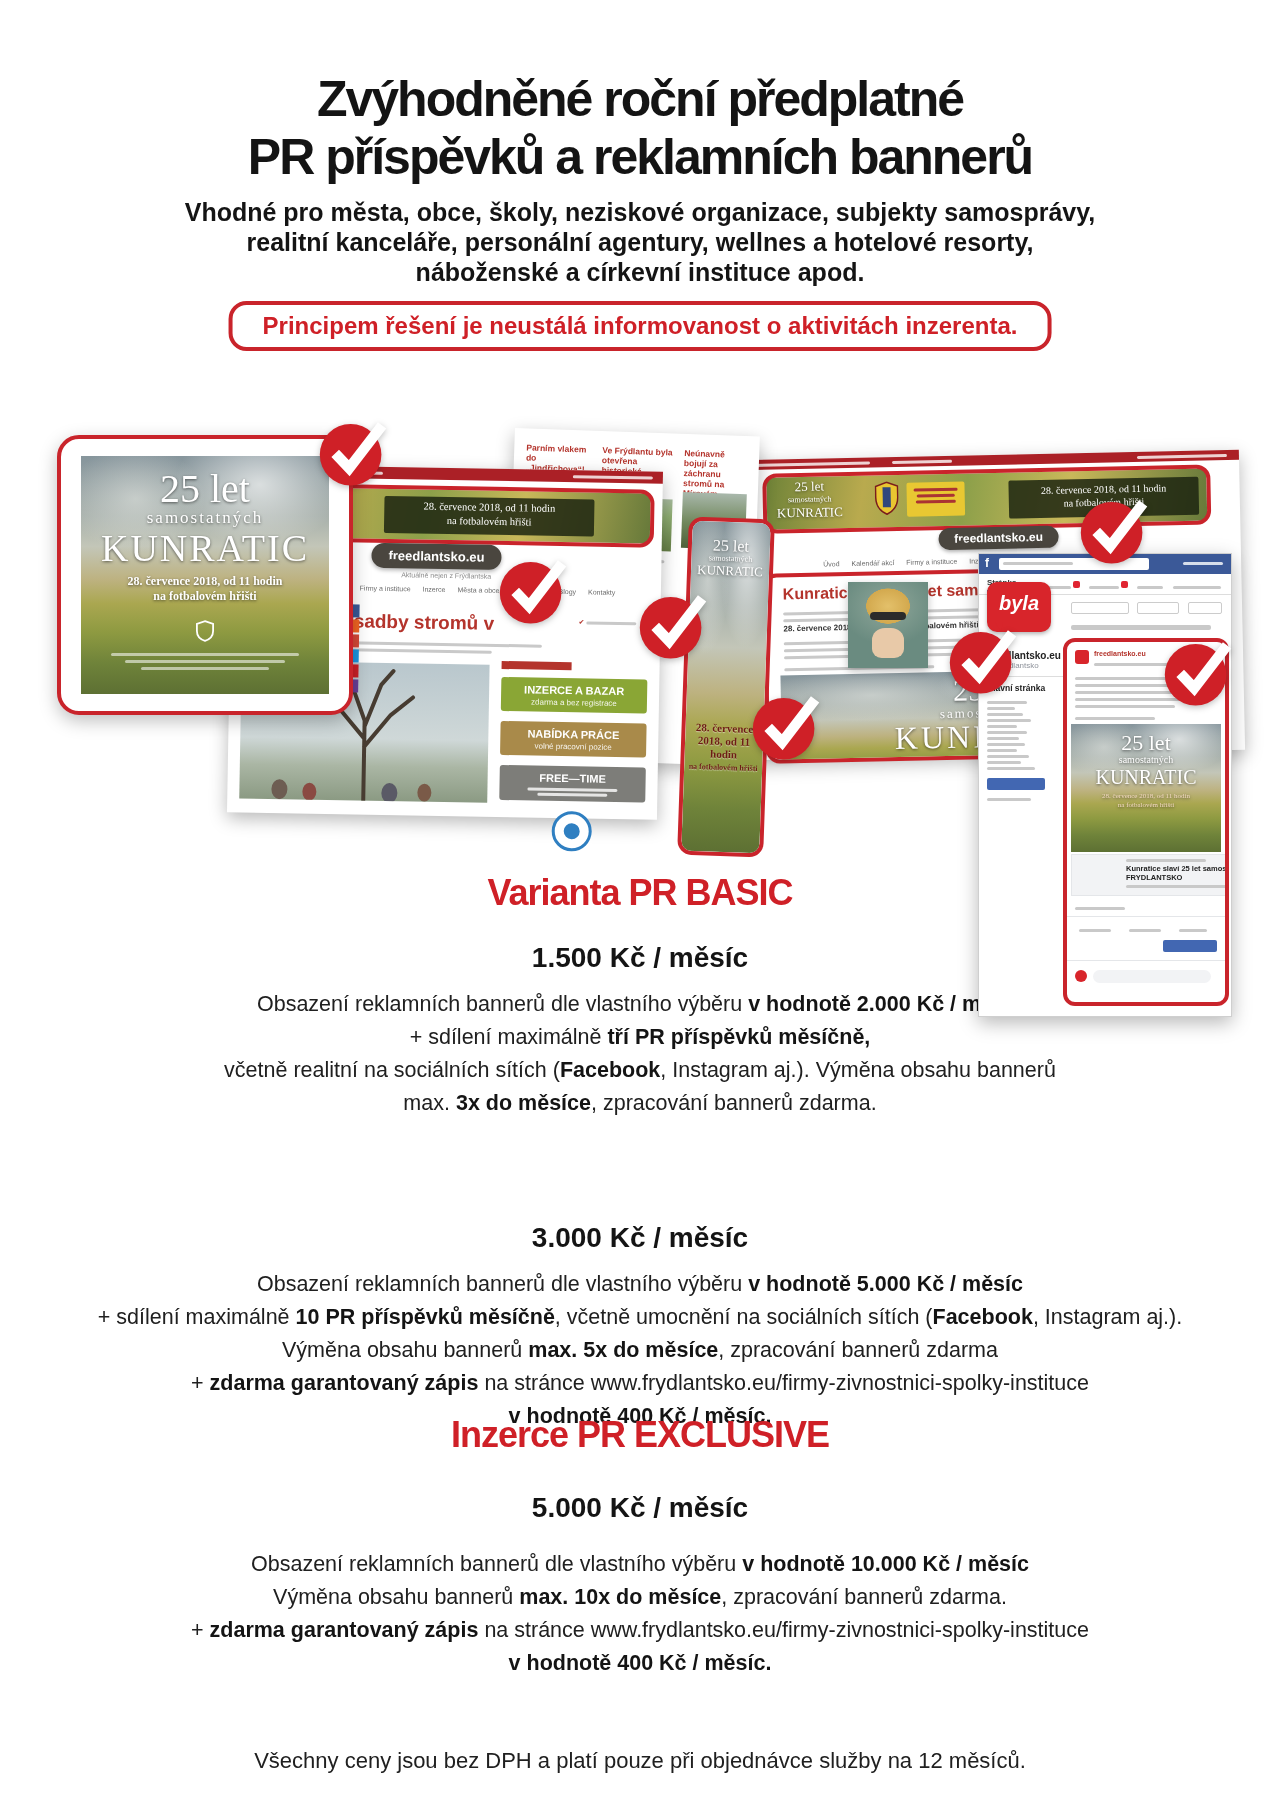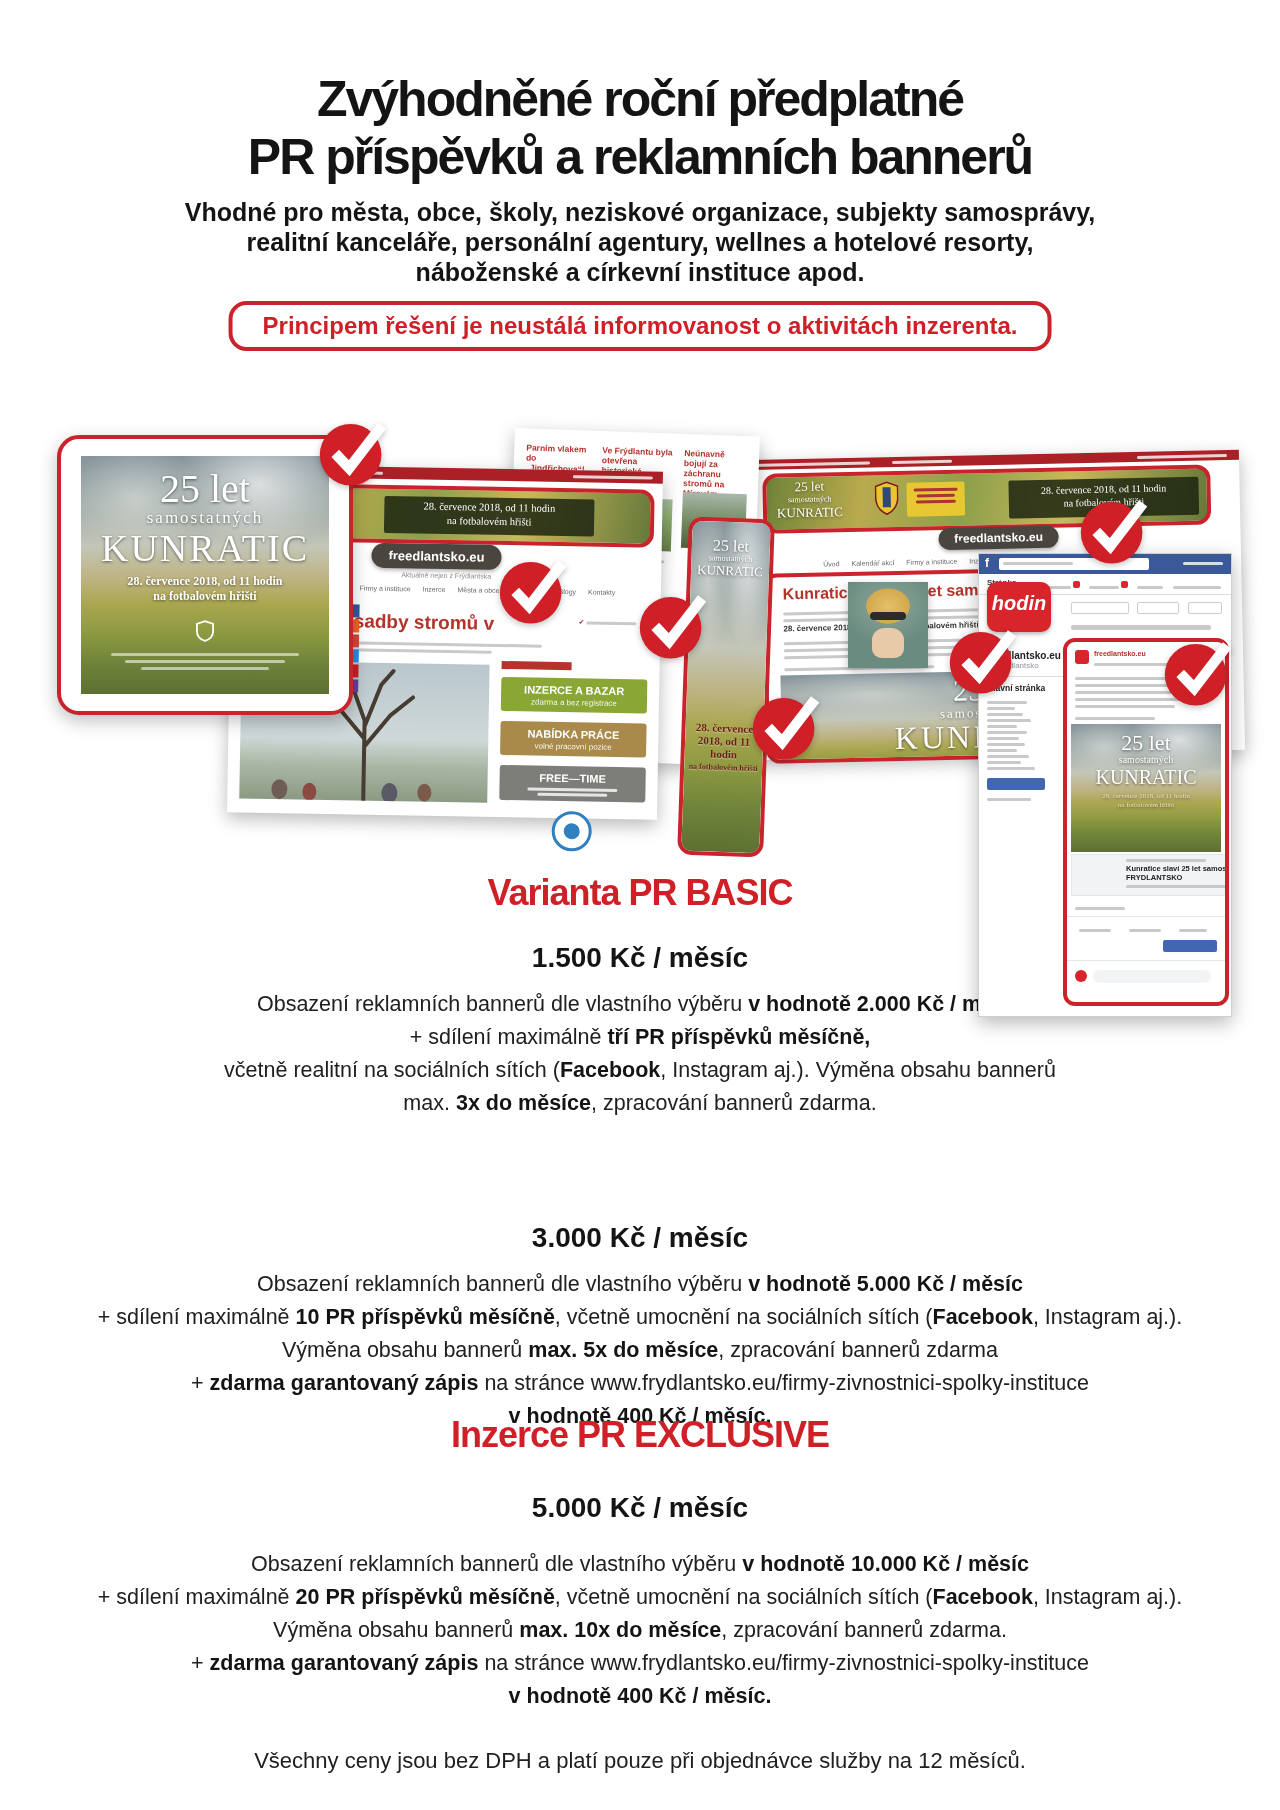--- a/index.html
+++ b/index.html
@@ -272,21 +272,21 @@
         <div class="bar sm" style="position:absolute;left:194px;top:9px;width:48px;"></div>
       </div>
       <div class="abs" style="left:92px;top:46px;">
         <span style="display:inline-block;width:56px;height:10px;border:1px solid #ccc;border-radius:2px;margin-right:4px;"></span>
         <span style="display:inline-block;width:40px;height:10px;border:1px solid #ccc;border-radius:2px;margin-right:4px;"></span>
         <span style="display:inline-block;width:32px;height:10px;border:1px solid #ccc;border-radius:2px;"></span>
       </div>
 
       <div class="abs" style="left:8px;top:28px;width:76px;">
         <div style="position:relative;width:64px;height:50px;background:#d8252b;border-radius:10px;box-shadow:0 2px 4px rgba(0,0,0,.3);">
-          <span style="position:absolute;left:0;top:10px;width:100%;text-align:center;color:#fff;font-weight:bold;font-size:20px;font-style:italic;">hodin</span>
+          <span style="position:absolute;left:0;top:10px;width:100%;text-align:center;color:#fff;font-weight:bold;font-size:20px;font-style:italic;">byla</span>
           <div style="position:absolute;left:8px;bottom:-10px;border:10px solid transparent;border-top-color:#d8252b;border-right-width:2px;border-left-width:6px;"></div>
         </div>
         <div style="margin-top:18px;font-size:10px;font-weight:bold;color:#222;">freedlantsko.eu</div>
         <div style="font-size:8px;color:#90949c;">@freedlantsko</div>
         <div style="border-top:1px solid #ddd;margin:6px 0;"></div>
         <div style="font-size:8.5px;font-weight:bold;color:#222;">Hlavní stránka</div>
         <div class="bar sm" style="width:40px;margin-top:8px;"></div>
         <div class="bar sm" style="width:28px;"></div>
         <div class="bar sm" style="width:36px;"></div>
         <div class="bar sm" style="width:44px;"></div>
@@ -384,20 +384,19 @@
     <div class="dline"><span>+ sdílení maximálně </span><b>10 PR příspěvků měsíčně</b><span>, včetně umocnění na sociálních sítích (</span><b>Facebook</b><span>, Instagram aj.).</span></div>
     <div class="dline"><span>Výměna obsahu bannerů </span><b>max. 5x do měsíce</b><span>, zpracování bannerů zdarma</span></div>
     <div class="dline"><span>+ </span><b>zdarma garantovaný zápis</b><span> na stránce www.frydlantsko.eu/firmy-zivnostnici-spolky-instituce</span></div>
     <div class="dline"><b>v hodnotě 400 Kč / měsíc.</b></div>
   </div>
 
   <div class="abs centerline vname" style="top:1414px">Inzerce PR EXCLUSIVE</div>
   <div class="abs centerline vprice" style="top:1492px">5.000 Kč / měsíc</div>
   <div class="abs centerline vdesc" style="top:1548px">
     <div class="dline"><span>Obsazení reklamních bannerů dle vlastního výběru </span><b>v hodnotě 10.000 Kč / měsíc</b></div>
-    <div class="dline"><span>+ sdílení maximálně </span><b>20 PR příspěvků měsíčně</b><span>, včetně umocnění na sociálních sítích (</span><b>Facebook</b><span>, Instagram aj.).</span></div>
     <div class="dline"><span>Výměna obsahu bannerů </span><b>max. 10x do měsíce</b><span>, zpracování bannerů zdarma.</span></div>
     <div class="dline"><span>+ </span><b>zdarma garantovaný zápis</b><span> na stránce www.frydlantsko.eu/firmy-zivnostnici-spolky-instituce</span></div>
     <div class="dline"><b>v hodnotě 400 Kč / měsíc.</b></div>
   </div>
 
   <div class="abs centerline footer-note" style="top:1748px">Všechny ceny jsou bez DPH a platí pouze při objednávce služby na 12 měsíců.</div>
 </div>
 
 </body></html>

